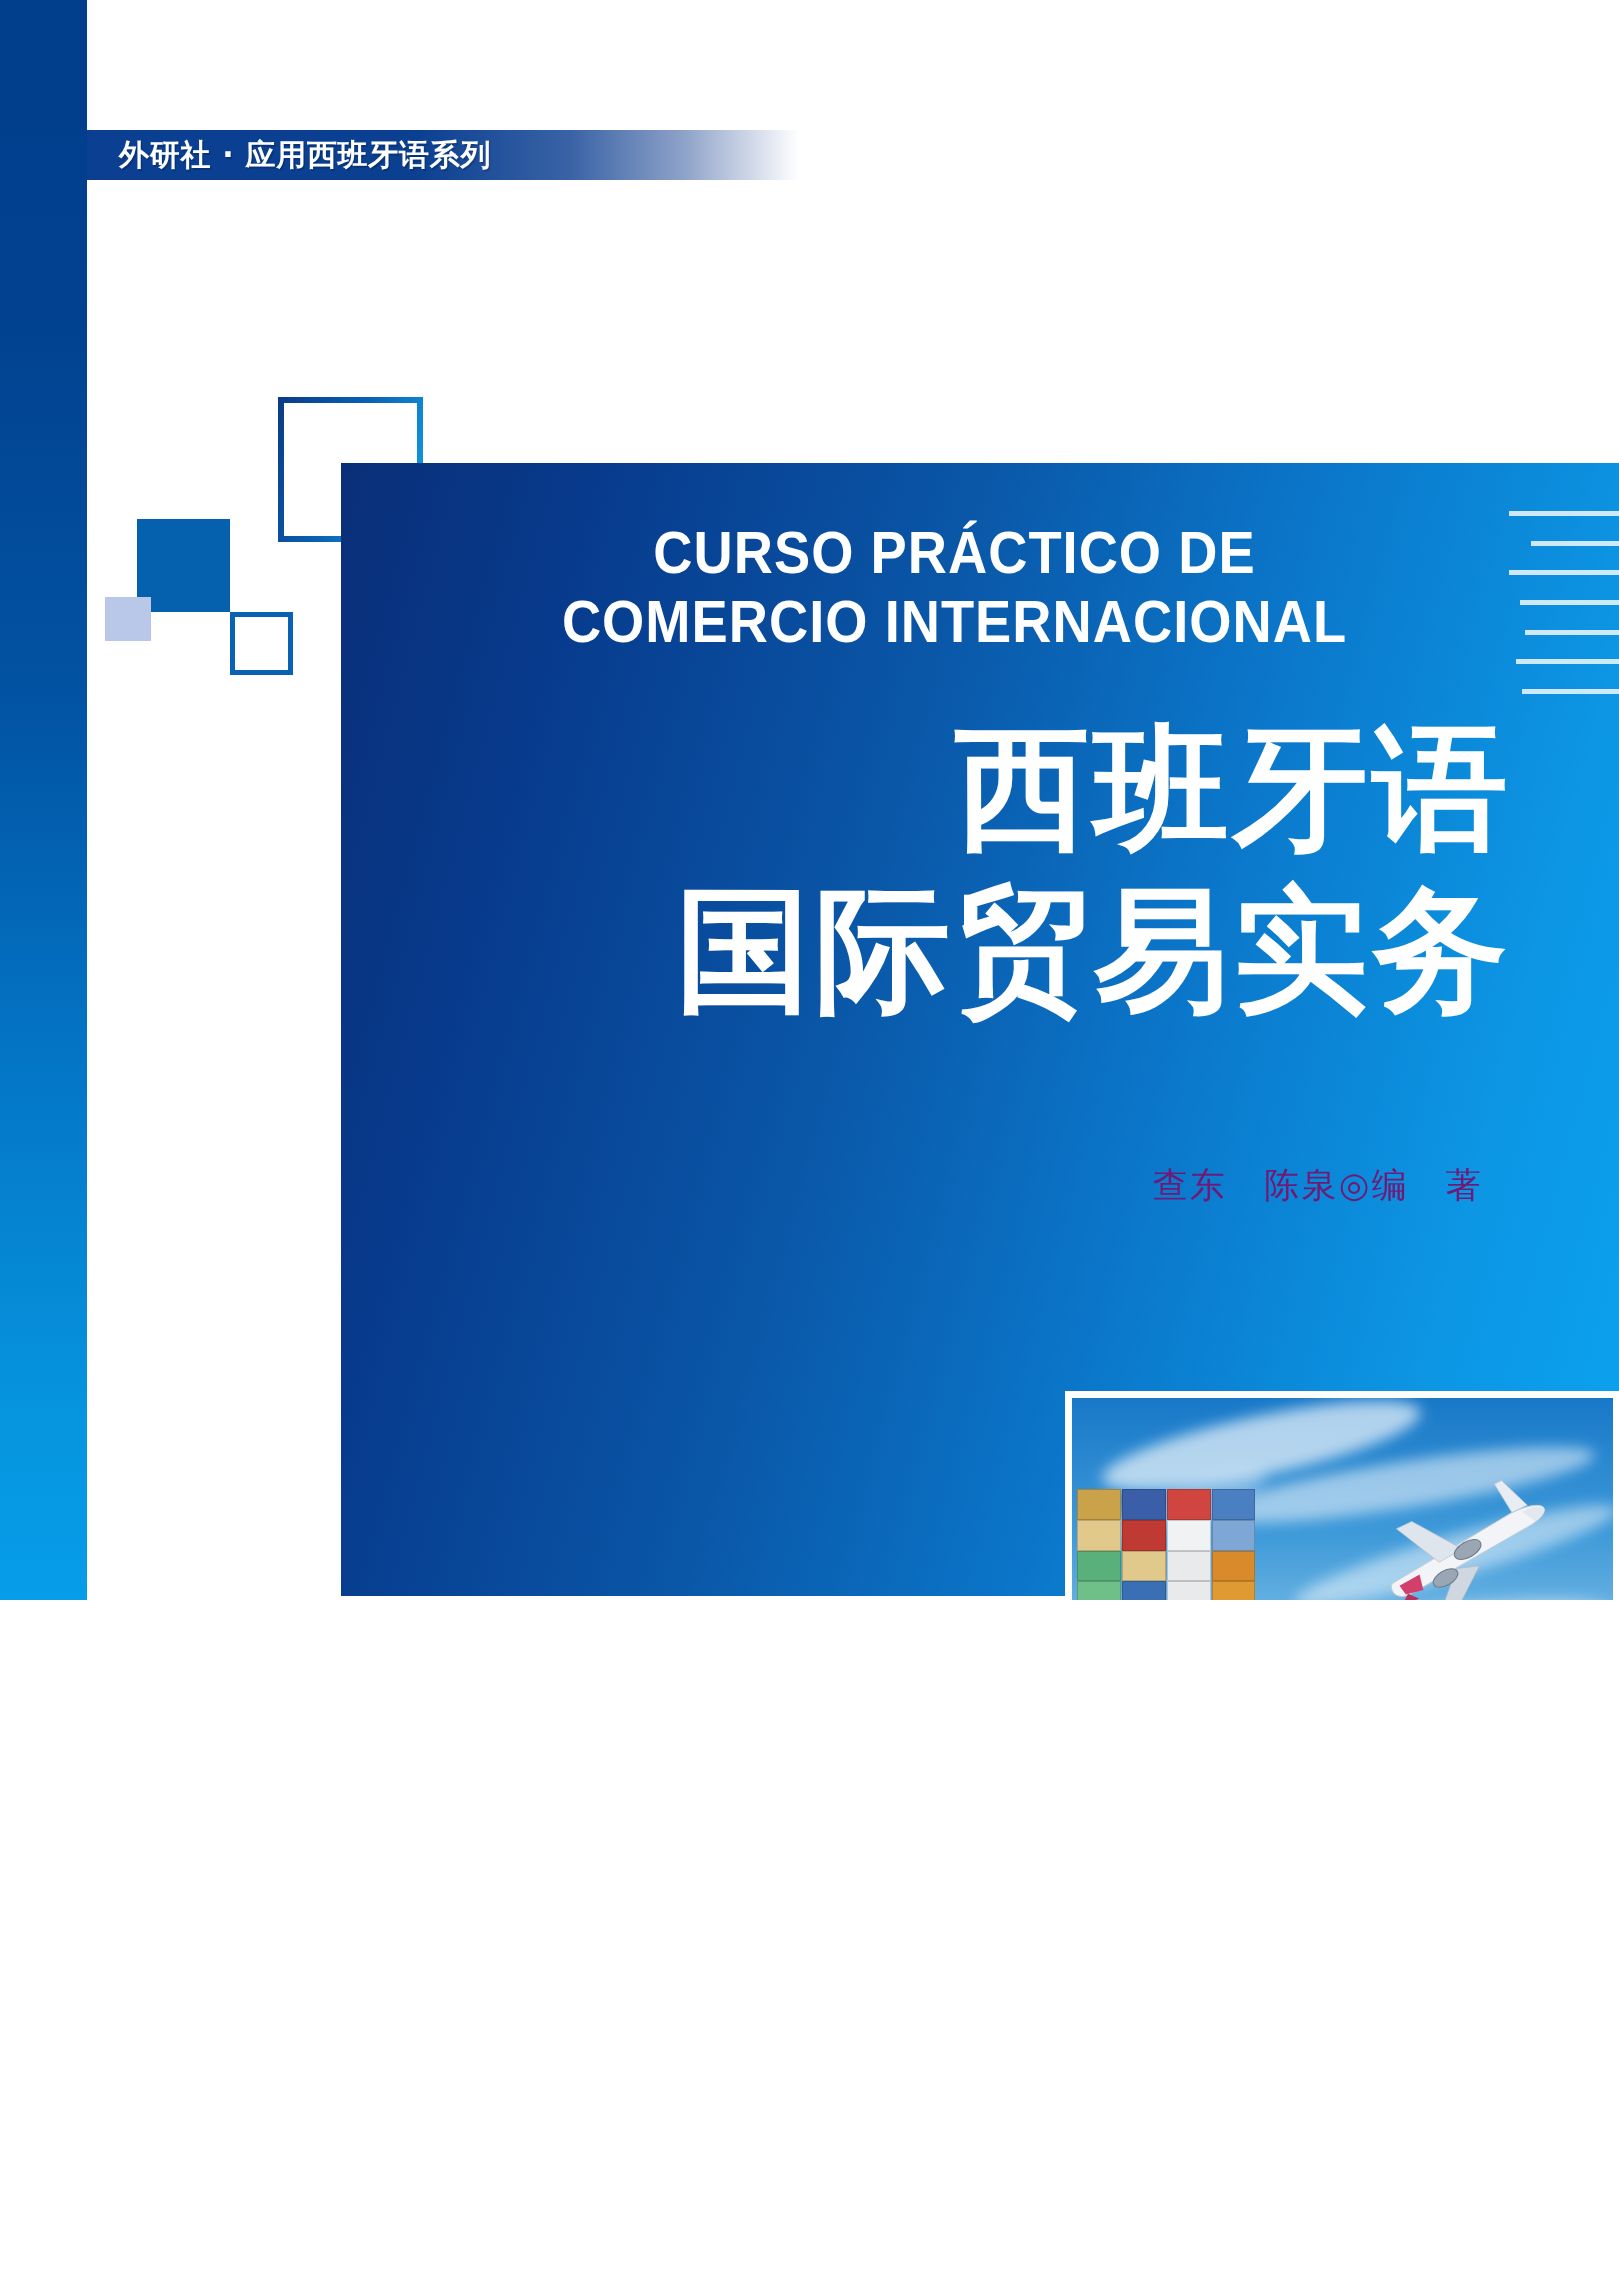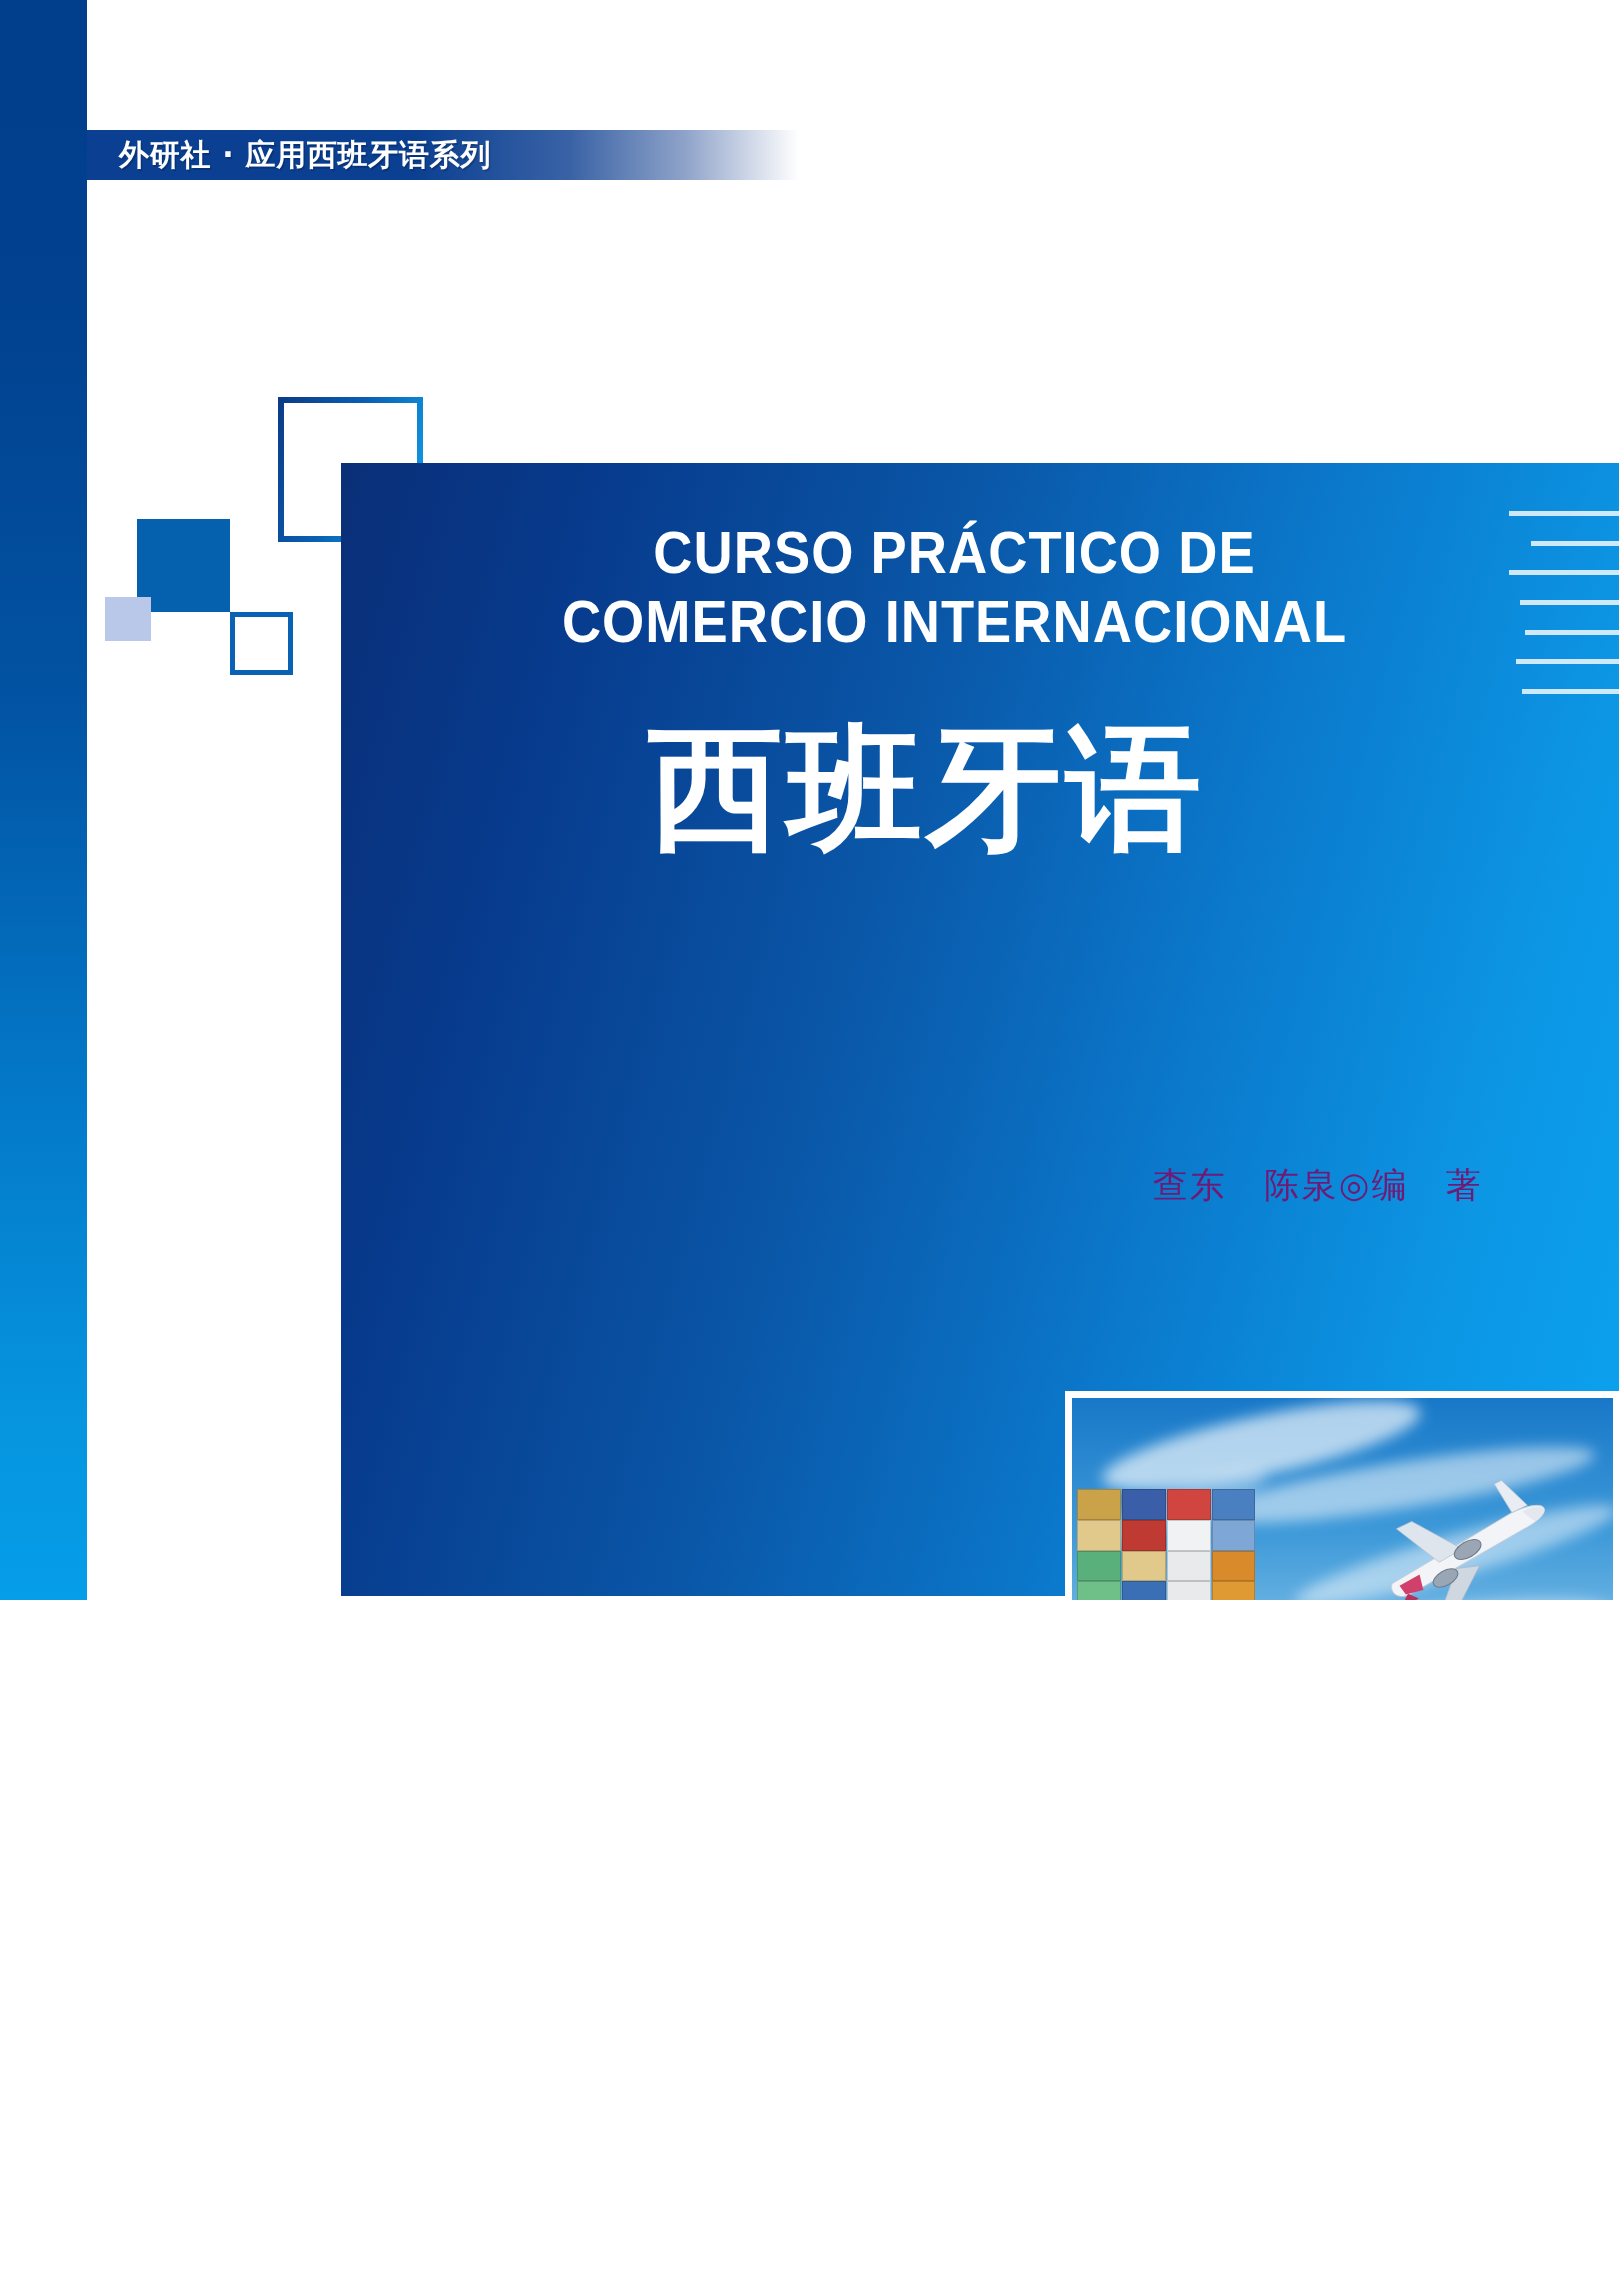--- a/index.html
+++ b/index.html
@@ -82,21 +82,21 @@
   .cn-title{
     position:absolute;left:341px;top:708px;width:1201px;
     text-align:right;color:#ffffff;
     font-family:"DejaVu Sans","Liberation Sans",sans-serif;
     font-weight:700;
     font-size:135px;line-height:1.20;
     letter-spacing:4.4px;
     padding-right:30px;
     box-sizing:border-box;
   }
-  .cn-title span{display:block;white-space:nowrap;text-align:center;}
+  .cn-title span{display:block;white-space:nowrap;}
 
   
   .authors{
     position:absolute;left:341px;top:1162px;width:1201px;
     text-align:right;padding-right:59px;box-sizing:border-box;
     color:#701a75;font-size:35px;letter-spacing:2.2px;
     font-family:"DejaVu Sans","Liberation Sans",sans-serif;
     font-weight:400;
   }
 
@@ -189,20 +189,21 @@
     </div>
   </div>
 
   <div class="es-title">
     <span>CURSO PRÁCTICO DE</span>
     <span>COMERCIO INTERNACIONAL</span>
   </div>
 
   <div class="cn-title">
     <span>西班牙语</span>
+    <span>国际贸易实务</span>
   </div>
 
   <div class="authors">查东　陈泉◎编　著</div>
 
   <div class="photo-frame">
     <div class="photo">
 
       <div class="cl cl1"></div>
       <div class="cl cl2"></div>
       <div class="cl cl3"></div>

